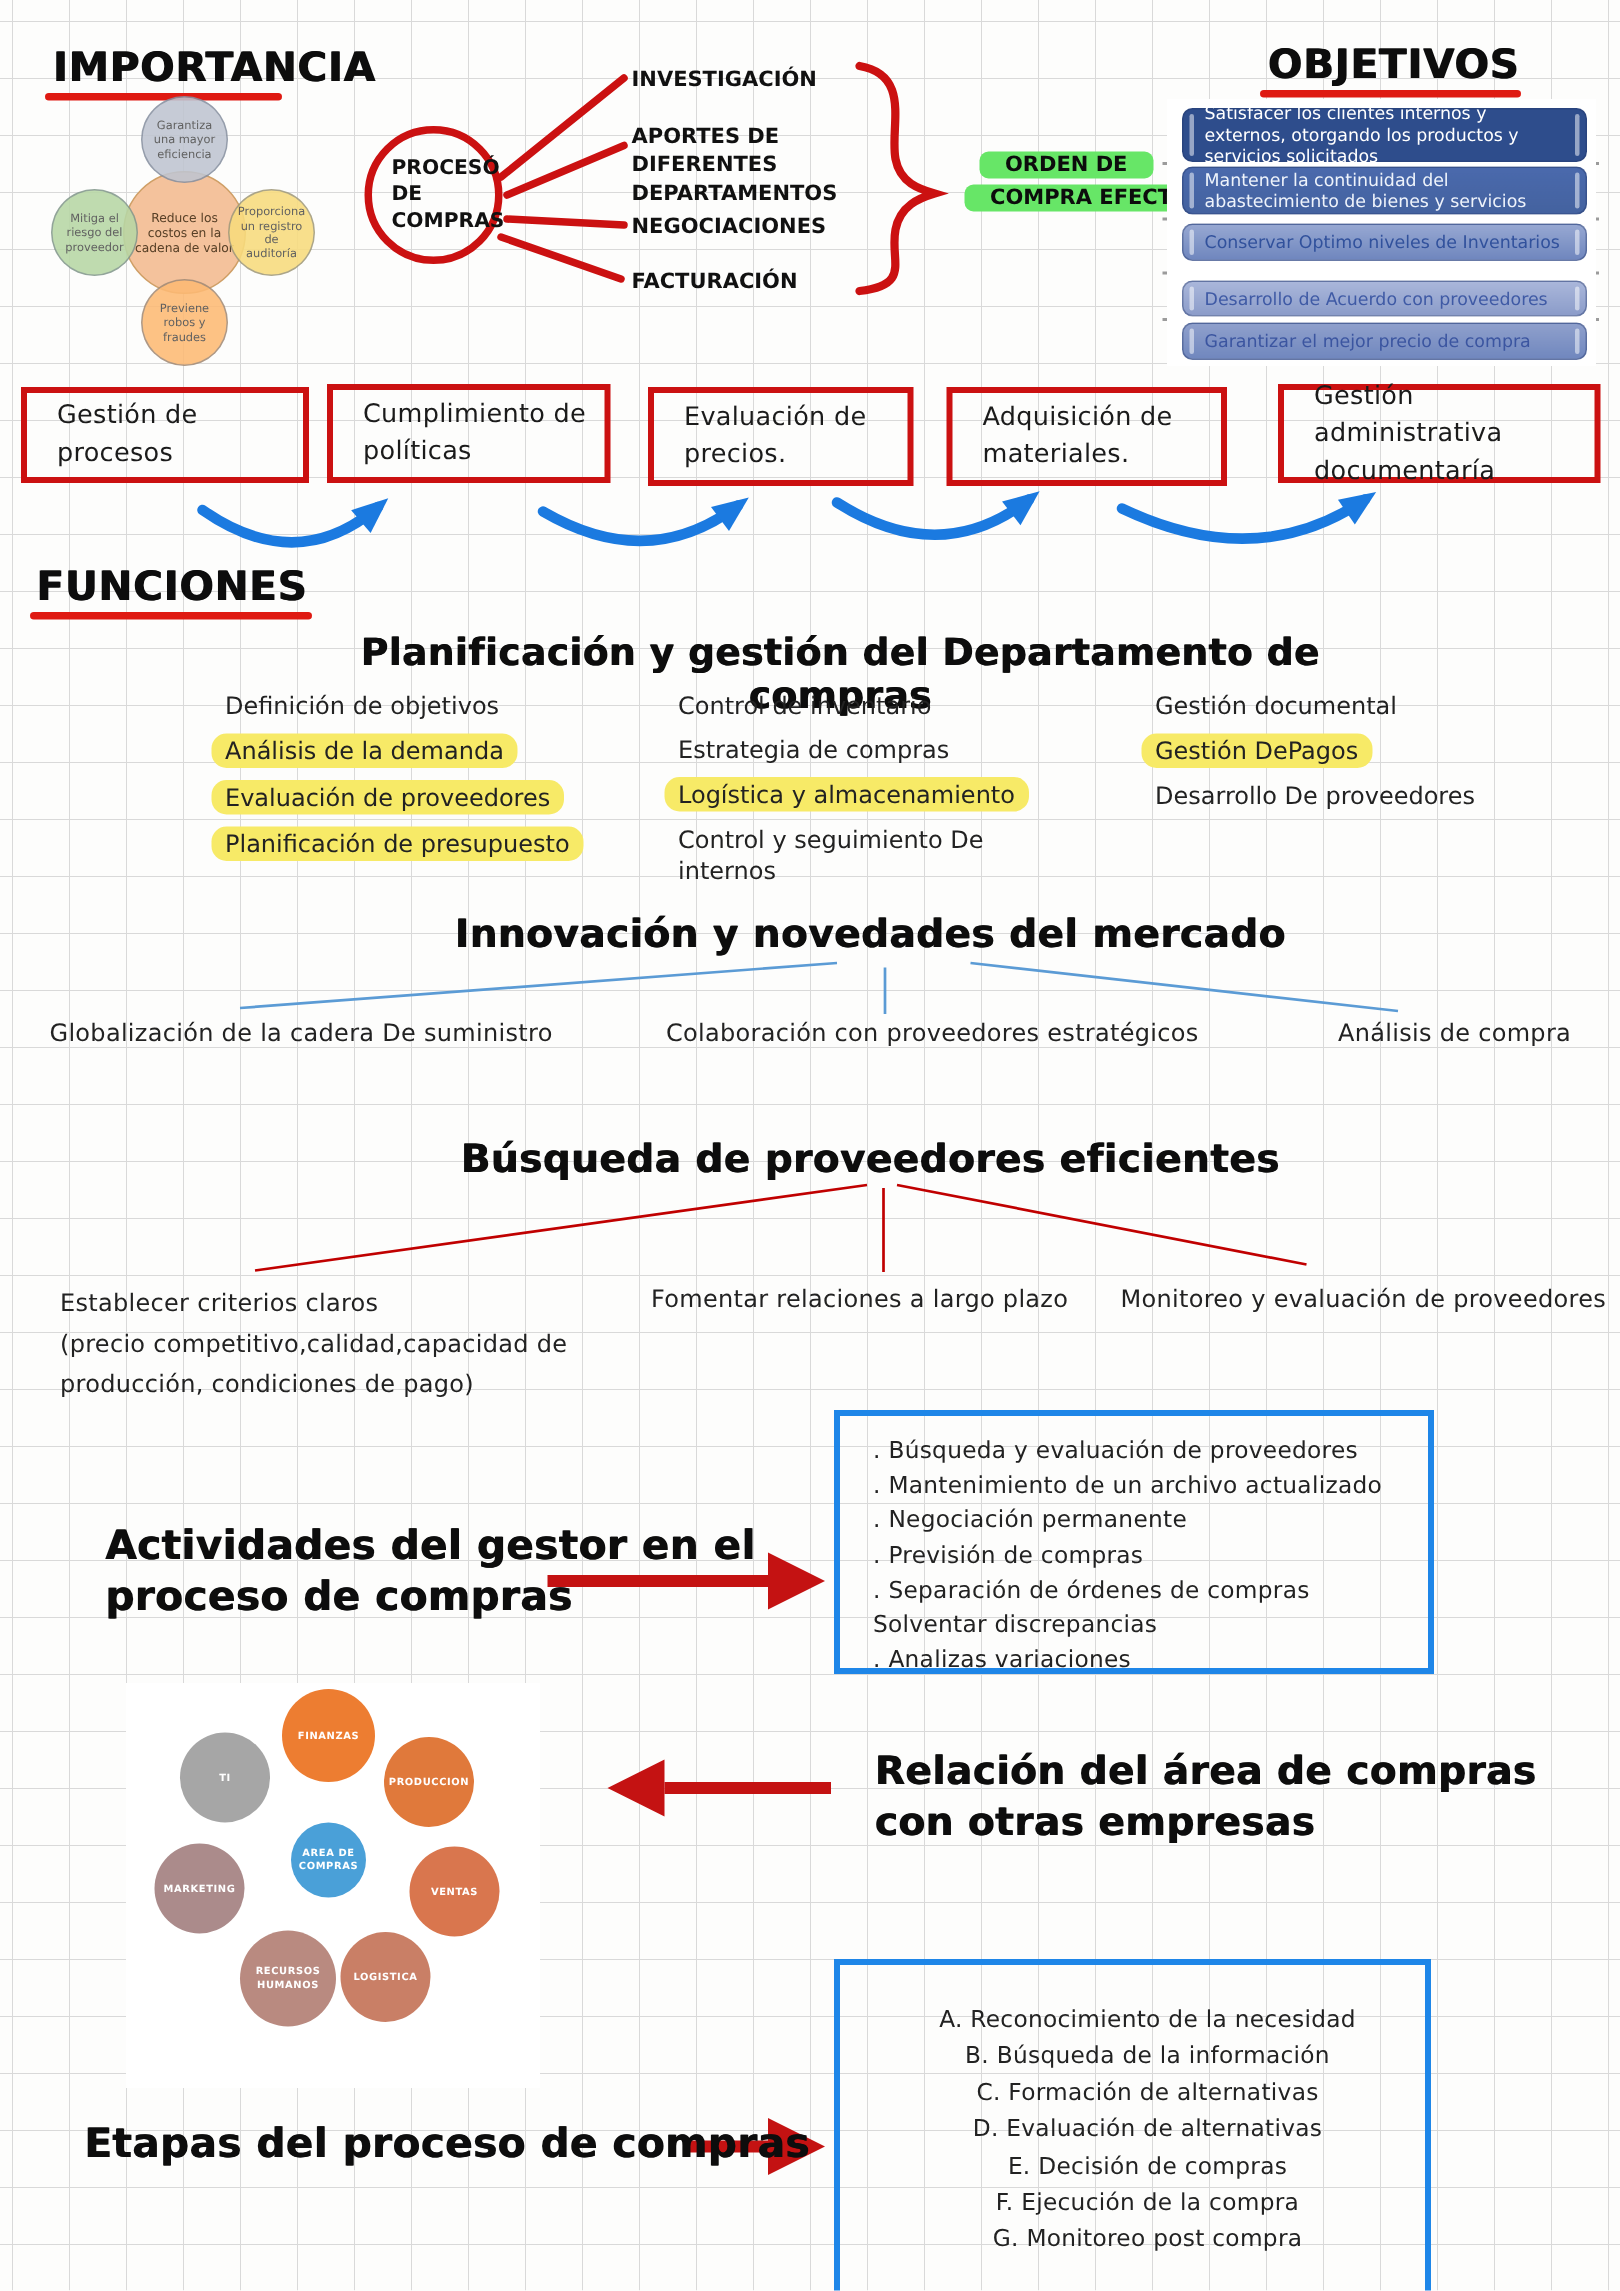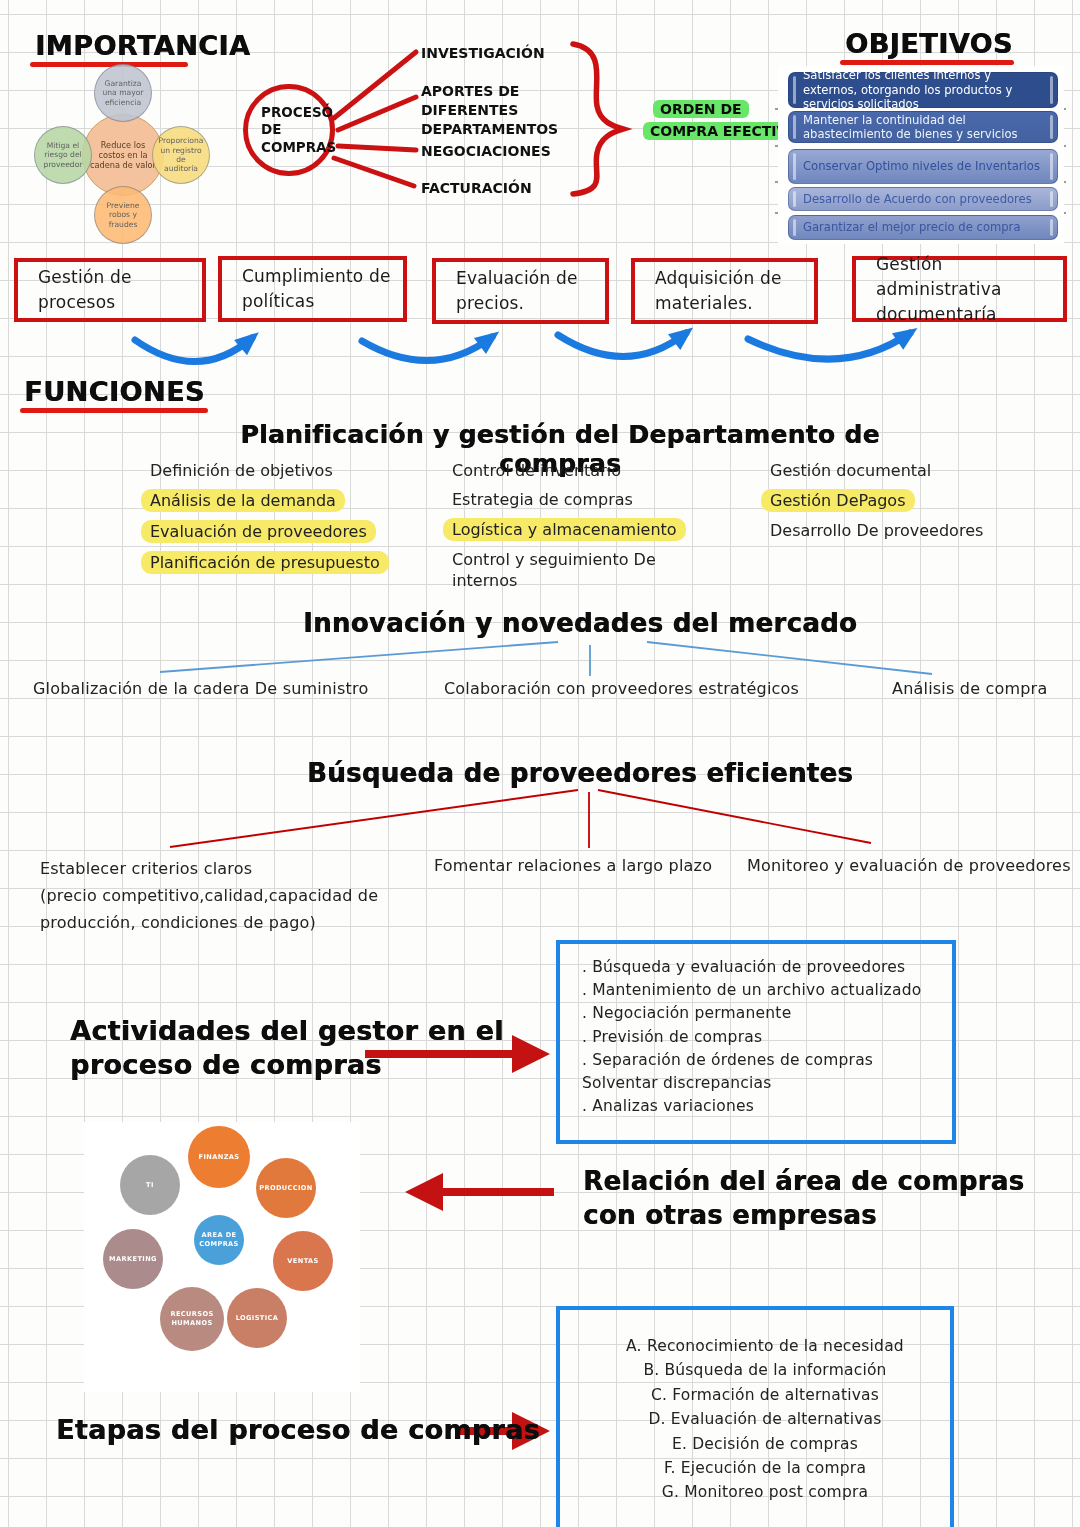--- a/index.html
+++ b/index.html
@@ -22,45 +22,45 @@
   
   #flower{position:absolute;left:30px;top:62px;width:186px;height:186px;}
   .petal,.flower-center{position:absolute;border-radius:50%;display:flex;align-items:center;justify-content:center;
     text-align:center;font-size:7.6px;line-height:1.25;color:#4c4c4c;padding:6px;box-sizing:border-box;}
   .flower-center{left:52px;top:52px;width:82px;height:82px;border:1px solid #cf9f66;z-index:1;font-size:8.2px;color:#584027;}
   .petal{width:58px;height:58px;opacity:.88;border:1px solid rgba(90,100,120,.55);z-index:2;}
   
   #proc-circle{position:absolute;left:243px;top:84px;width:92px;height:92px;border:5px solid #cb1111;border-radius:50%;
     display:flex;align-items:center;box-sizing:border-box;padding-left:13px;}
   #proc-circle div{font-weight:800;font-size:13.5px;line-height:1.3;color:#111;}
-  .green-hl{background:#67e667;border-radius:6px;padding:1px 7px;font-weight:800;font-size:14px;color:#0c0c0c;}
+  .green-hl{background:#67e667;border-radius:6px;padding:1px 17px;font-weight:800;font-size:14px;color:#0c0c0c;}
   
   #obj-backing{position:absolute;left:778px;top:66px;width:286px;height:178px;background:#fff;}
   .obj-bar{position:absolute;left:788px;width:270px;border-radius:7px;padding:2px 14px;font-size:11.6px;line-height:1.24;
     font-weight:500;box-sizing:border-box;display:flex;align-items:center;border:1px solid rgba(35,55,105,.4);}
   .obj-bar::before,.obj-bar::after{content:'';position:absolute;top:3px;bottom:3px;width:3px;border-radius:2px;background:rgba(255,255,255,.5);}
   .obj-bar::before{left:4px}.obj-bar::after{right:4px}
-  .bar0{top:72px;height:36px}.bar1{top:111px;height:32px}.bar2{top:149px;height:35px}
+  .bar0{top:72px;height:36px}.bar1{top:111px;height:32px}.bar2{top:149px;height:25px}
   .bar3{top:187px;height:24px}.bar4{top:215px;height:25px}
   
   .pbox{position:absolute;border:4px solid #cb1111;box-sizing:border-box;display:flex;align-items:center;
     font-size:17px;letter-spacing:.2px;line-height:25px;color:#1b1b1b;padding:4px 10px 4px 20px;}
   .pb0{left:14px;top:258px;width:192px;height:64px;}
   .pb1{left:218px;top:256px;width:189px;height:66px;}
   .pb2{left:432px;top:258px;width:177px;height:66px;}
   .pb3{left:631px;top:258px;width:187px;height:66px;}
   .pb4{left:852px;top:256px;width:215px;height:66px;}
   
   .plan-col{position:absolute;top:460px;}
   .plan-col .item{margin-bottom:8px;font-size:16px;line-height:21px;color:#222;}
   .plan-col .hl,.hl-y{display:inline-block;border-radius:10px;padding:1px 9px;margin-left:-9px;}
   .plan-col0{left:150px}.plan-col1{left:452px}.plan-col2{left:770px}
   
   .bluebox{position:absolute;border:4px solid #1e86e8;box-sizing:border-box;padding:12px 10px 6px 22px;}
-  .bb1{left:556px;top:940px;width:400px;height:204px;}
+  .bb1{left:556px;top:940px;width:400px;height:176px;}
   .bb2{left:556px;top:1306px;width:398px;height:240px;padding-left:30px;padding-top:24px;text-align:center;}
   .bluebox .line{font-size:15.5px;line-height:23.2px;color:#222;letter-spacing:.2px;}
   .bb2 .line{line-height:24.4px;}
   
   #area-backing{position:absolute;left:84px;top:1122px;width:276px;height:270px;background:#fff;}
   .anode{position:absolute;border-radius:50%;display:flex;align-items:center;justify-content:center;text-align:center;
     color:#fff;font-weight:700;font-size:6.6px;letter-spacing:.4px;line-height:1.35;}
   svg.overlay{position:absolute;left:0;top:0;width:1080px;height:1527px;pointer-events:none;}
 </style>
 </head>

